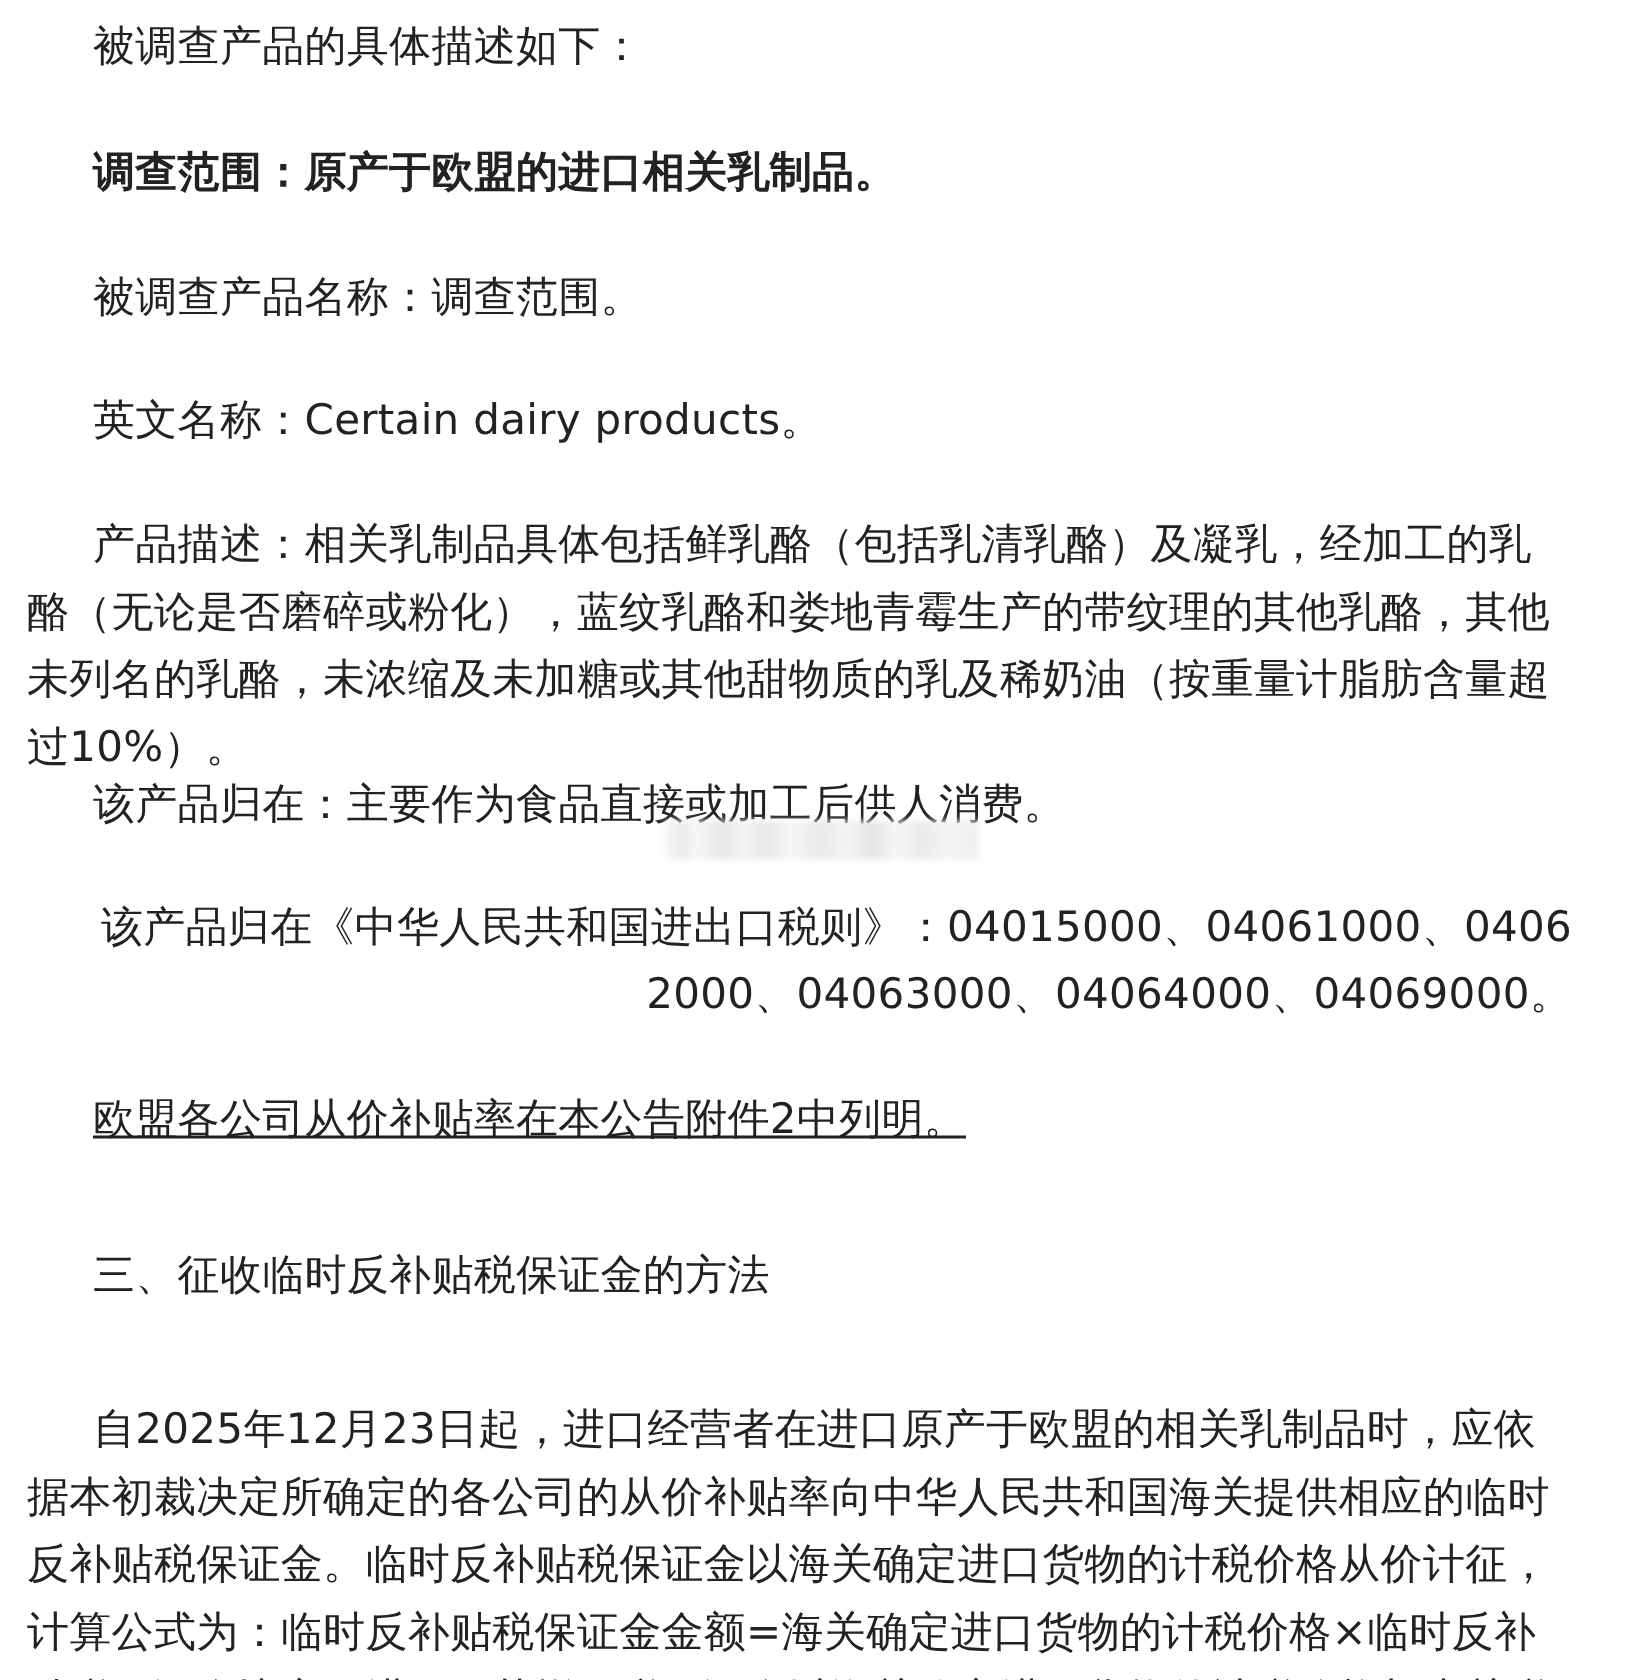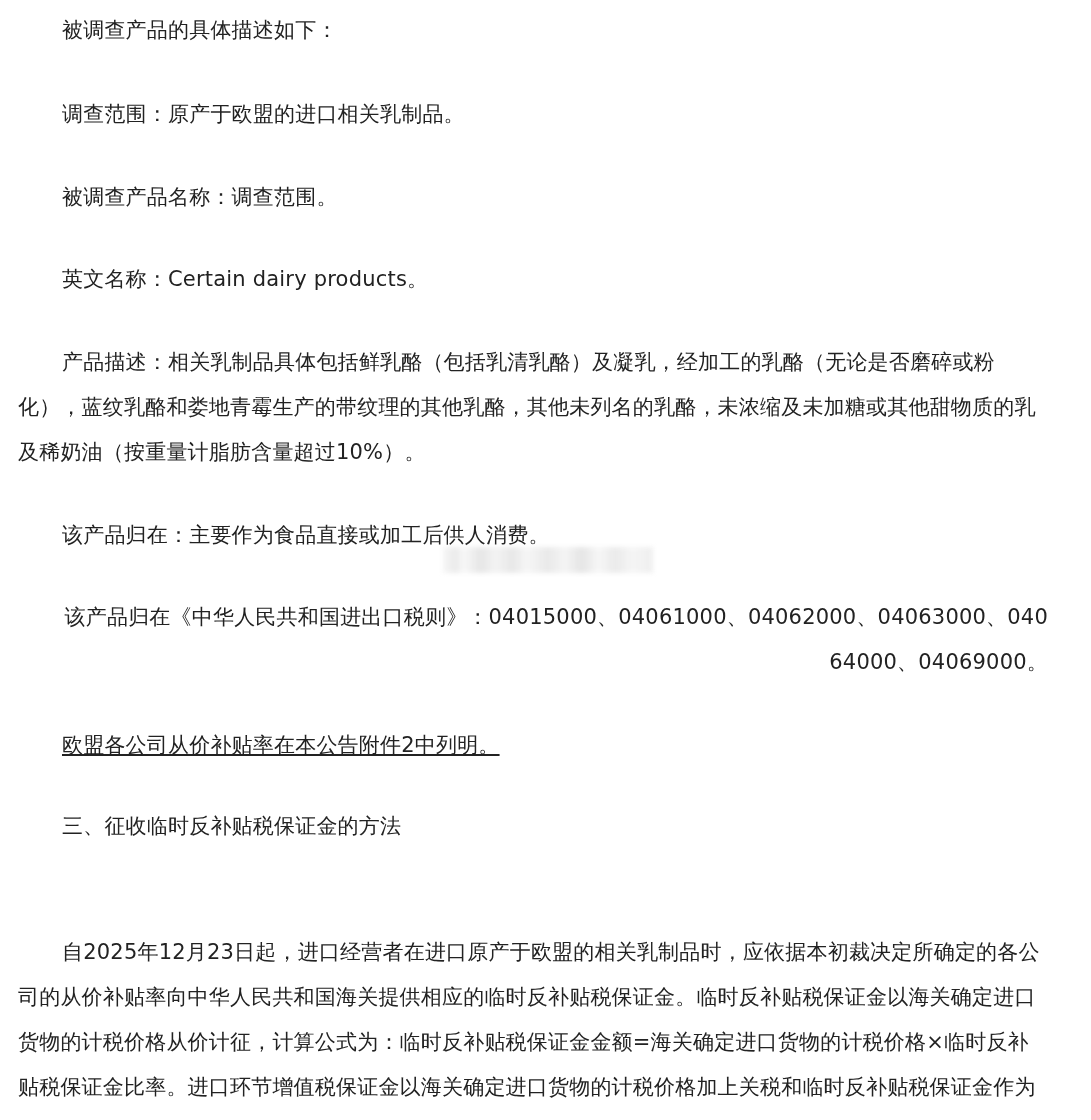--- a/index.html
+++ b/index.html
@@ -18,21 +18,21 @@
     .doc {
       position: absolute;
       left: 18px;
       top: 0;
       width: 1030px;
     }
     .p {
       position: absolute;
       left: 0;
       width: 1030px;
-      font-size: 21px;
+      font-size: 28px;
       line-height: 45px;
       letter-spacing: 0.2px;
       margin: 0;
       white-space: normal;
       word-break: break-all;
     }
     .indent {
       text-indent: 44px;
     }
     .watermark {
@@ -47,24 +47,24 @@
         #f6f6f6 74%, #e7e7e7 82%, #f4f4f4 90%, #ececec 100%);
       filter: blur(2px);
       opacity: 0.85;
     }
   </style>
 </head>
 <body>
 
 <div class="doc">
   <p class="p indent" style="top:8px;">被调查产品的具体描述如下：</p>
-  <p class="p indent" style="top:92px;">调查范围：原产于欧盟的进口相关乳制品。</p>
+  <p class="p indent" style="top:92px;font-weight:bold;">调查范围：原产于欧盟的进口相关乳制品。</p>
   <p class="p indent" style="top:175px;">被调查产品名称：调查范围。</p>
   <p class="p indent" style="top:257px;">英文名称：Certain dairy products。</p>
   <p class="p indent" style="top:340px;">产品描述：相关乳制品具体包括鲜乳酪（包括乳清乳酪）及凝乳，经加工的乳酪（无论是否磨碎或粉化），蓝纹乳酪和娄地青霉生产的带纹理的其他乳酪，其他未列名的乳酪，未浓缩及未加糖或其他甜物质的乳及稀奶油（按重量计脂肪含量超过10%）。</p>
   <p class="p indent" style="top:513px;">该产品归在：主要作为食品直接或加工后供人消费。</p>
   <p class="p indent" style="top:595px;text-align:right;">该产品归在《中华人民共和国进出口税则》：04015000、04061000、04062000、04063000、04064000、04069000。</p>
   <p class="p indent" style="top:723px;text-decoration:underline;">欧盟各公司从价补贴率在本公告附件2中列明。</p>
-  <p class="p indent" style="top:804px;font-family:Liberation Serif, serif;">三、征收临时反补贴税保证金的方法</p>
+  <p class="p indent" style="top:828px;font-family:Liberation Serif, serif;">三、征收临时反补贴税保证金的方法</p>
   <p class="p indent" style="top:930px;">自2025年12月23日起，进口经营者在进口原产于欧盟的相关乳制品时，应依据本初裁决定所确定的各公司的从价补贴率向中华人民共和国海关提供相应的临时反补贴税保证金。临时反补贴税保证金以海关确定进口货物的计税价格从价计征，计算公式为：临时反补贴税保证金金额=海关确定进口货物的计税价格×临时反补贴税保证金比率。进口环节增值税保证金以海关确定进口货物的计税价格加上关税和临时反补贴税保证金作为计税价格从价计征。</p>
 </div>
 
 <div class="watermark"></div>
 
 </body></html>

